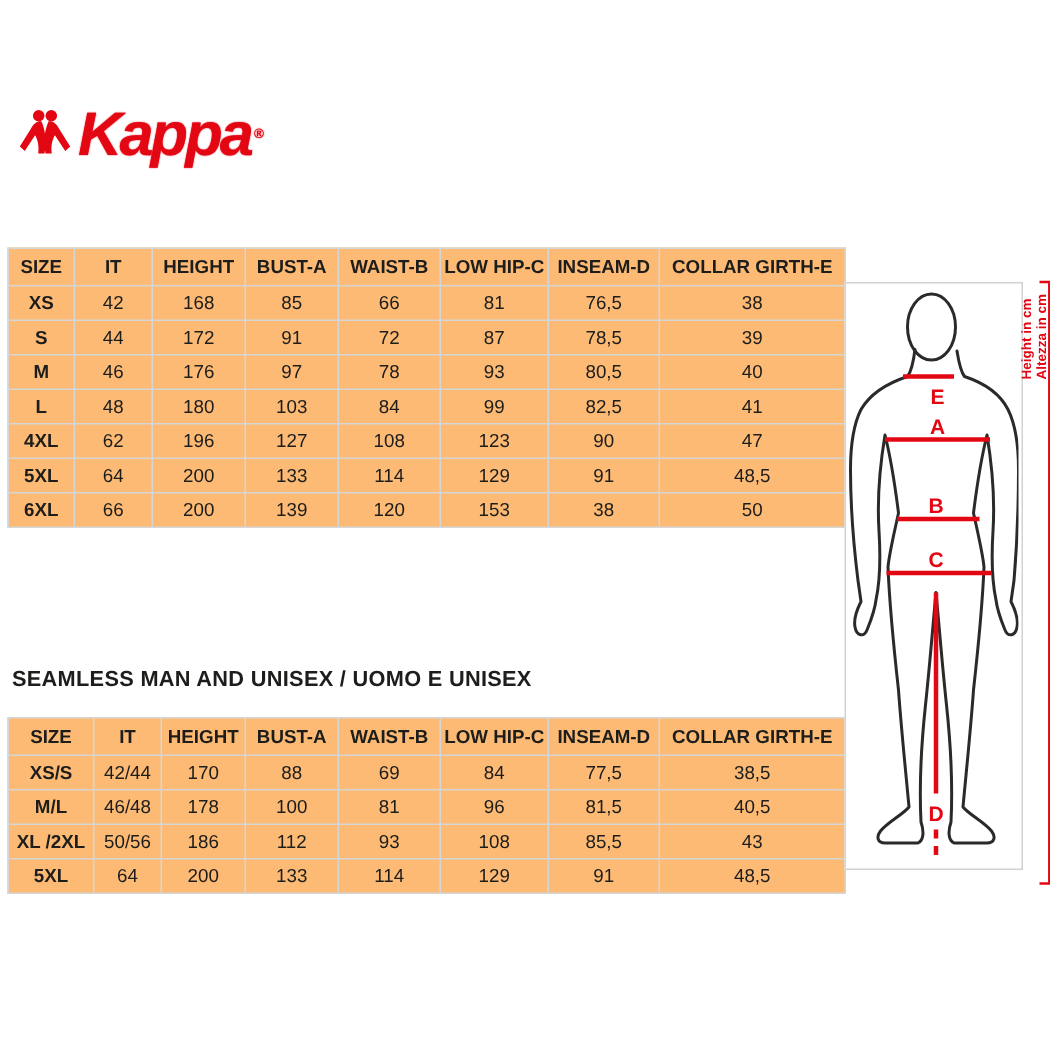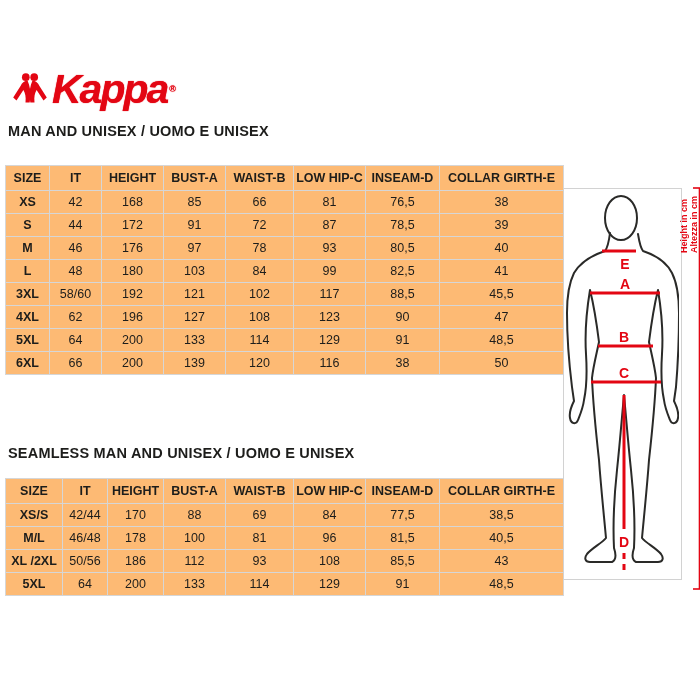--- a/index.html
+++ b/index.html
@@ -54,21 +54,20 @@
         <path d="M34,13 C30.5,21 28.5,31 29.5,41 L30.5,49 L37.5,49 C36.5,40 38,33.5 41,28.5 L52.5,46 L58,41 L46,22 C43,16 39.5,13.5 36,13 Z"></path>
         <g transform="translate(60,0) scale(-1,1)">
           <circle cx="37" cy="7" r="6.4"></circle>
           <path d="M34,13 C30.5,21 28.5,31 29.5,41 L30.5,49 L37.5,49 C36.5,40 38,33.5 41,28.5 L52.5,46 L58,41 L46,22 C43,16 39.5,13.5 36,13 Z"></path>
         </g>
       </g>
     </svg>
     <div class="logo-text"><span>Kappa</span><span class="logo-reg">®</span></div>
   </div>
 
-  <div class="doc-title" id="title1">MAN AND UNISEX / UOMO E UNISEX</div>
 
   <table class="size-table" id="table1">
     <colgroup>
       <col style="width:44px">
         <col style="width:52px">
         <col style="width:62px">
         <col style="width:62px">
       <col style="width:68px">
         <col style="width:72px">
         <col style="width:74px">
@@ -121,30 +120,20 @@
           <td class="size-col">L</td>
           <td>48</td>
           <td>180</td>
           <td>103</td>
           <td>84</td>
           <td>99</td>
           <td>82,5</td>
           <td>41</td>
         </tr>
         <tr>
-          <td class="size-col">3XL</td>
-          <td>58/60</td>
-          <td>192</td>
-          <td>121</td>
-          <td>102</td>
-          <td>117</td>
-          <td>88,5</td>
-          <td>45,5</td>
-        </tr>
-        <tr>
           <td class="size-col">4XL</td>
           <td>62</td>
           <td>196</td>
           <td>127</td>
           <td>108</td>
           <td>123</td>
           <td>90</td>
           <td>47</td>
         </tr>
         <tr>
@@ -156,21 +145,21 @@
           <td>129</td>
           <td>91</td>
           <td>48,5</td>
         </tr>
         <tr>
           <td class="size-col">6XL</td>
           <td>66</td>
           <td>200</td>
           <td>139</td>
           <td>120</td>
-          <td>116</td>
+          <td>153</td>
           <td>38</td>
           <td>50</td>
         </tr>
       </tbody>
   </table>
 
   <div class="doc-title" id="title2">SEAMLESS MAN AND UNISEX / UOMO E UNISEX</div>
 
   <table class="size-table" id="table2">
     <colgroup>

